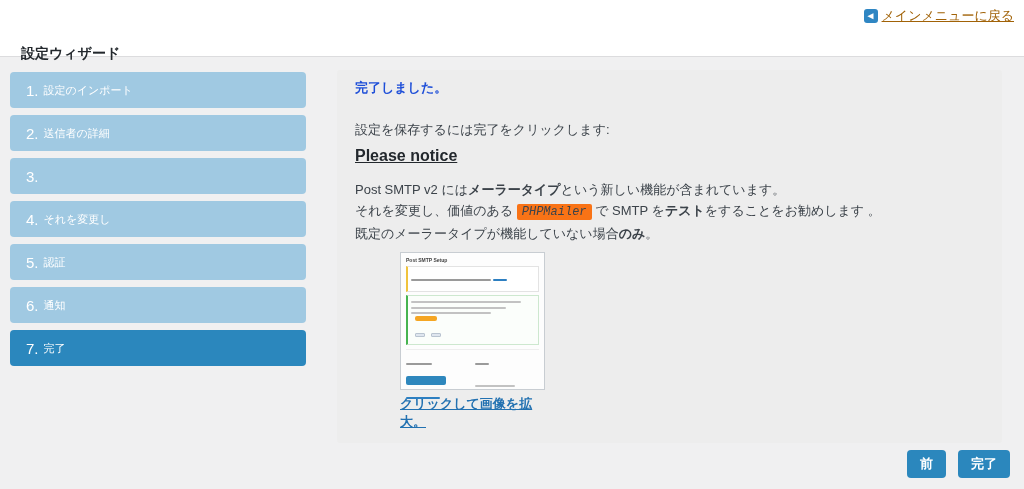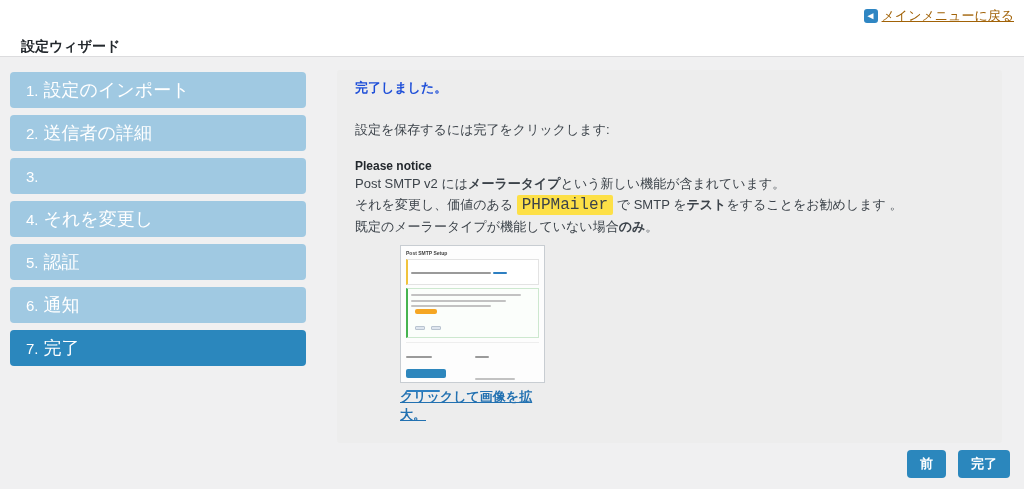--- a/index.html
+++ b/index.html
@@ -13,21 +13,21 @@
   }
 
   
   .header {
     position: absolute; top: 0; left: 0; right: 0;
     height: 57px;
     background: #ffffff;
     border-bottom: 1px solid #dcdcde;
   }
   .header-title {
-    position: absolute; left: 21px; top: 38px;
+    position: absolute; left: 21px; top: 45px;
     font-size: 14px; font-weight: bold; color: #23282d;
   }
   .back-link-wrap {
     position: absolute; top: 7px; right: 10px;
     display: flex; align-items: center; gap: 4px;
     font-size: 13px;
   }
   .back-icon {
     width: 14px; height: 14px; border-radius: 3px;
     background: #2f86c3; color: #fff;
@@ -46,44 +46,45 @@
     height: 36px; border-radius: 4px;
     background: #a0c9e2;
     color: #ffffff;
     display: flex; align-items: center;
     padding-left: 16px;
     margin-bottom: 7px;
     cursor: pointer;
   }
   .step.active { background: #2b87bd; }
   .step-number { font-size: 15px; margin-right: 5px; }
-  .step-label { font-size: 18px; font-family: Liberation Mono, monospace; }
+  .step-label { font-size: 11px; font-family: Liberation Mono, monospace; }
 
   
   .panel {
     position: absolute; left: 337px; top: 70px;
     width: 665px; height: 373px;
     background: #ededed;
     border-radius: 3px;
     padding: 9px 18px;
     overflow: hidden;
   }
   .done-heading { font-size: 13px; font-weight: bold; color: #1d4ed8; }
   .save-instruction { font-size: 13px; margin-top: 24px; }
   .bullet-list { margin: 12px 0 0 22px; font-size: 13px; }
   .bullet-list li { margin-bottom: 2px; }
-  .notice-heading { font-size: 12px; font-weight: bold; color: #23282d; margin-top: 20px; }
-  .notice-para { font-size: 13px; line-height: 21px; color: #3c434a; }
+  .notice-heading { font-size: 16px; font-weight: bold; color: #23282d; margin-top: 8px; text-decoration: underline; }
+  .notice-para { font-size: 13px; line-height: 21px; margin-top: 14px; color: #3c434a; }
   .notice-para b { font-weight: bold; }
   .code-chip {
     font-family: "Liberation Mono", "DejaVu Sans Mono", monospace;
-    background: #fde047;
+    background: #f97316;
     padding: 1px 5px;
-    font-size: 16px;
+    font-size: 12px;
     border-radius: 2px;
+    font-style: italic;
   }
 
   
   .thumb-wrap { margin: 8px 0 0 45px; width: 145px; }
   .thumb {
     width: 145px; height: 138px;
     background: #fdfdfd;
     border: 1px solid #c8cdd2;
     padding: 4px 5px;
     cursor: pointer;

